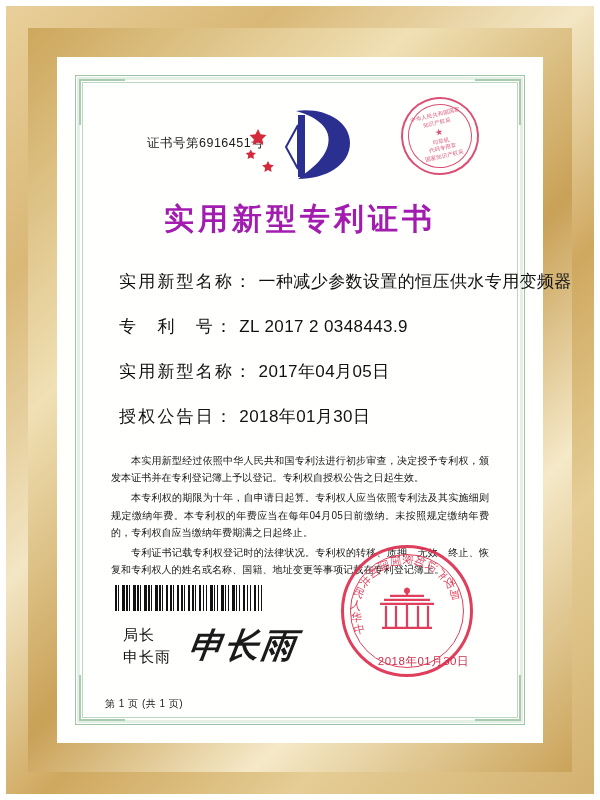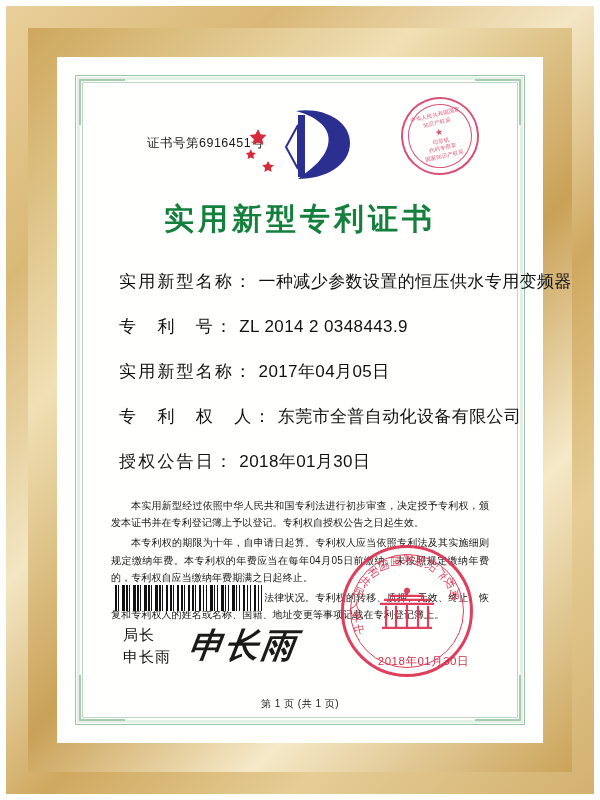--- a/index.html
+++ b/index.html
@@ -114,21 +114,21 @@
   }
 
   
   .main-title {
     margin-top: 6px;
     text-align: center;
     font-family: "Liberation Serif", serif;
     font-size: 30px;
     font-weight: bold;
     letter-spacing: 4px;
-    color: #15803d;
+    color: #a21caf;
   }
 
   
   .fields {
     margin: 30px 0 0 14px;
   }
   .field {
     font-size: 17px;
     color: #111;
     margin-bottom: 22px;
@@ -225,21 +225,21 @@
     font-size: 11.5px;
     color: #cf2f4c;
     letter-spacing: .5px;
     white-space: nowrap;
   }
 
   
   .footer-page {
     position: absolute;
     left: 0; right: 0; bottom: -8px;
-    text-align: center;
+    text-align: left;
     font-size: 10px;
     color: #222;
     letter-spacing: .5px;
   }
 </style>
 </head>
 <body>
 
 <div class="page">
   <div class="frame-outer">
@@ -282,29 +282,25 @@
 
           <div class="main-title">实用新型专利证书</div>
 
           <div class="fields">
             <div class="field">
               <span class="lbl">实用新型名称：</span>
               <span>一种减少参数设置的恒压供水专用变频器</span>
             </div>
             <div class="field">
               <span class="lbl">专　利　号：</span>
-              <span>ZL 2014 2 0348443.9</span>
+              <span>ZL 2017 2 0348443.9</span>
             </div>
             <div class="field">
               <span class="lbl">实用新型名称：</span>
               <span>2017年04月05日</span>
-            </div>
-            <div class="field">
-              <span class="lbl">专　利　权　人：</span>
-              <span>东莞市全普自动化设备有限公司</span>
             </div>
             <div class="field">
               <span class="lbl">授权公告日：</span>
               <span>2018年01月30日</span>
             </div>
           </div>
 
           <div class="paras">
             <p class="para">本实用新型经过依照中华人民共和国专利法进行初步审查，决定授予专利权，颁发本证书并在专利登记簿上予以登记。专利权自授权公告之日起生效。</p>
             <p class="para">本专利权的期限为十年，自申请日起算。专利权人应当依照专利法及其实施细则规定缴纳年费。本专利权的年费应当在每年04月05日前缴纳。未按照规定缴纳年费的，专利权自应当缴纳年费期满之日起终止。</p>

